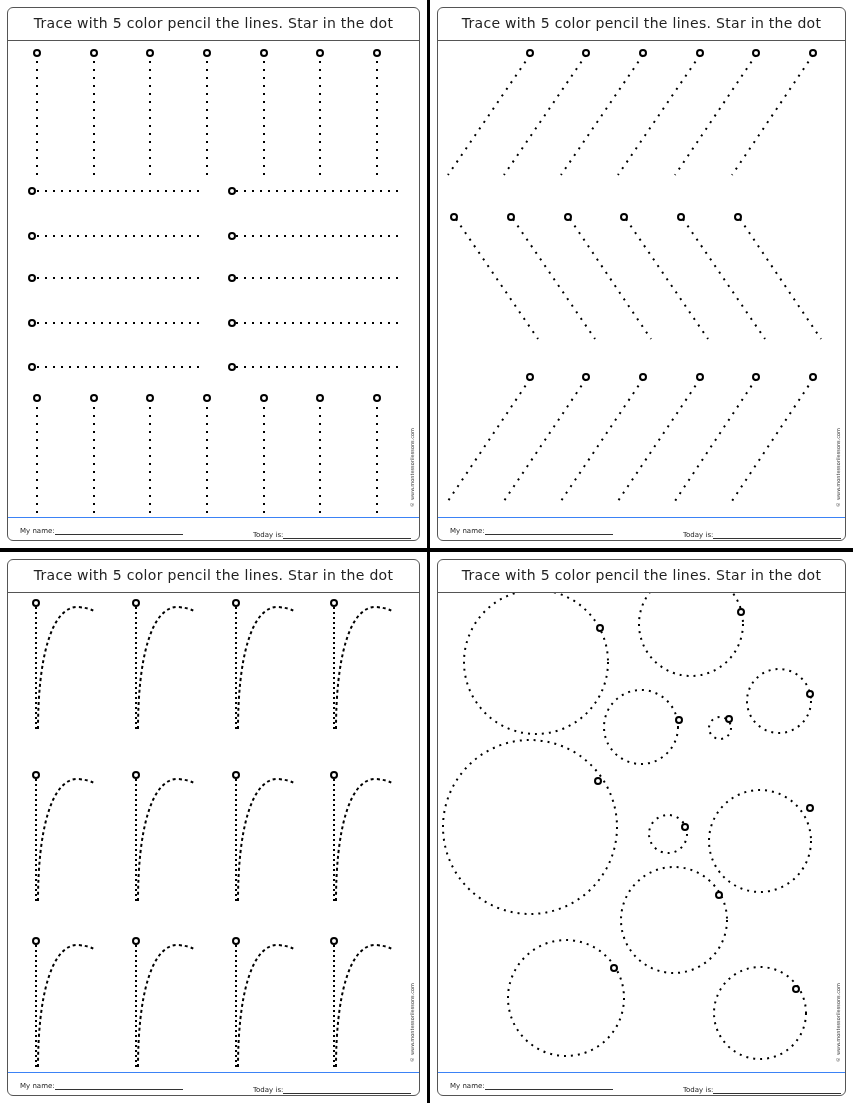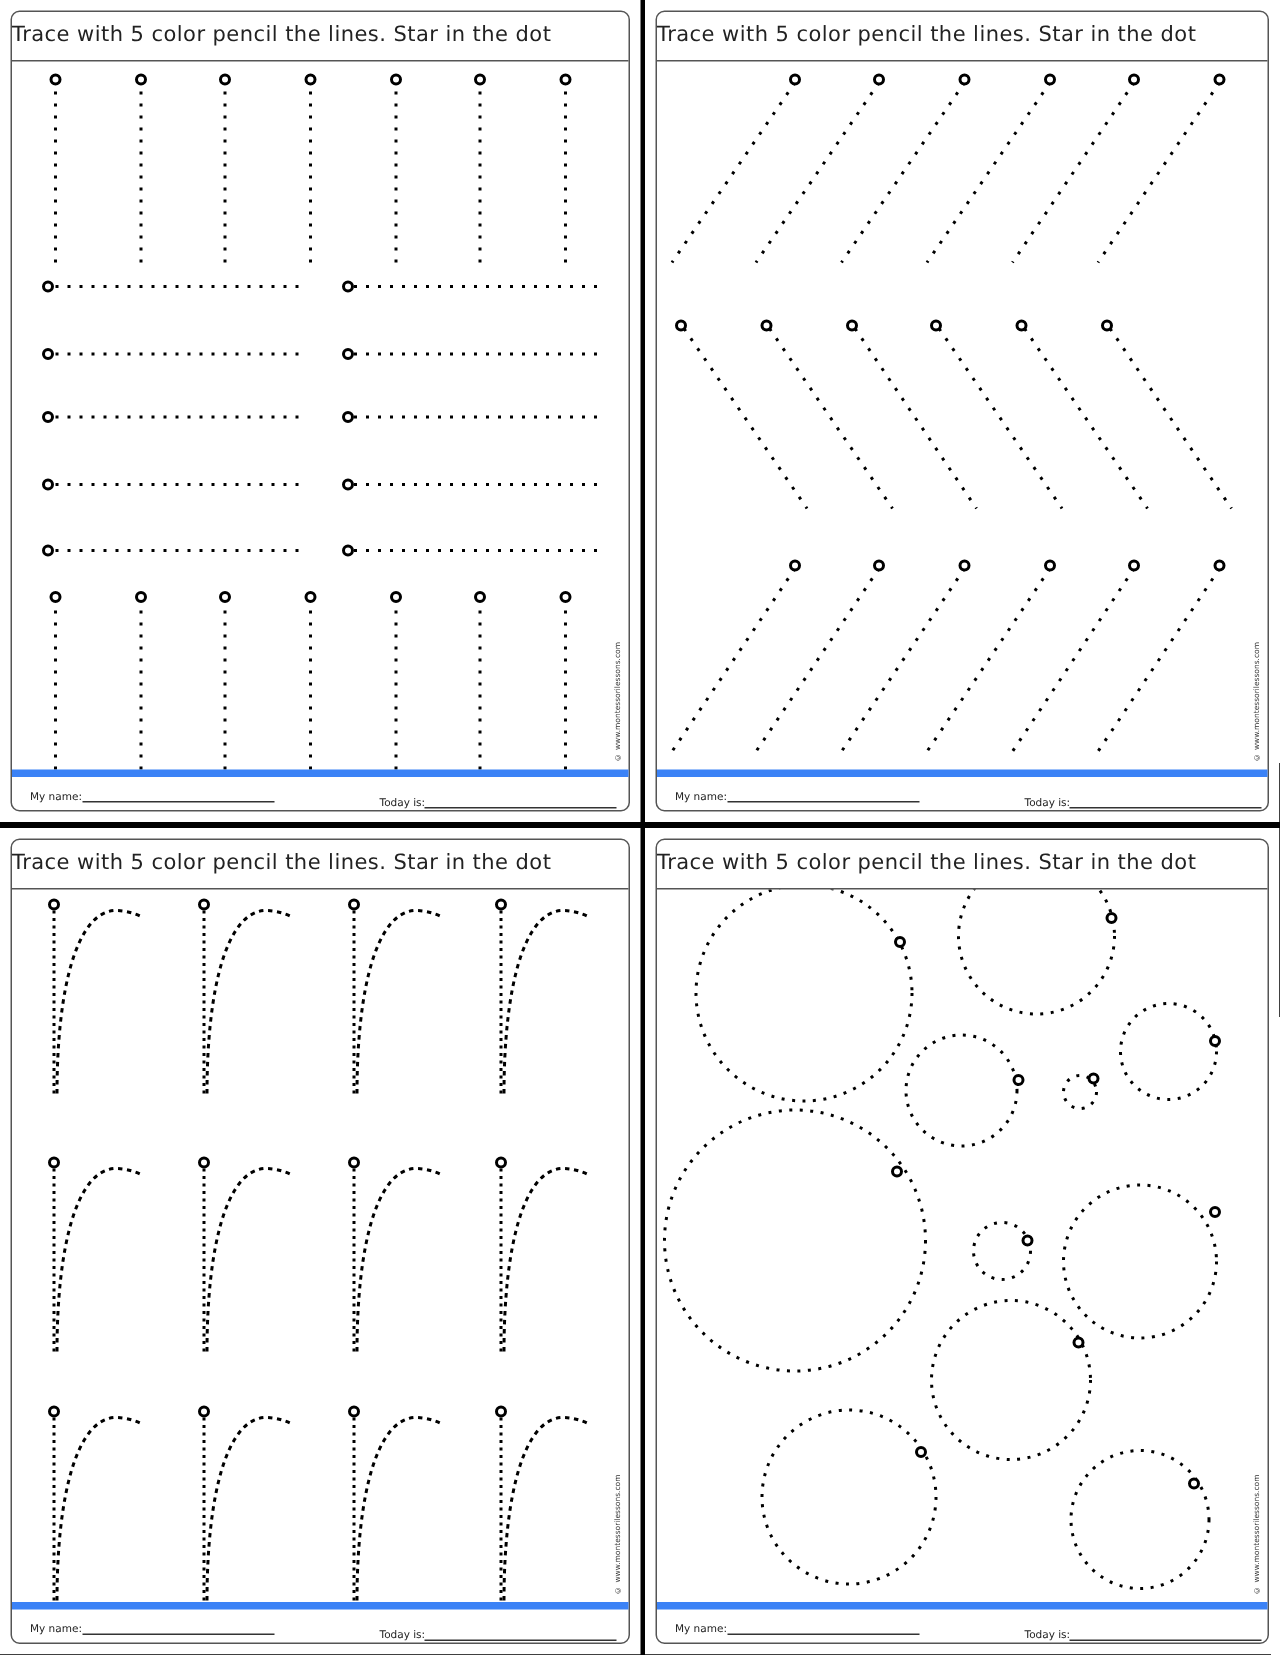--- a/index.html
+++ b/index.html
@@ -2,22 +2,22 @@
 <html><head>
 <meta charset="utf-8">
 <style>
   html, body { margin:0; padding:0; }
   body { width:853px; height:1103px; background:#000; position:relative; overflow:hidden;
          font-family:"DejaVu Sans", sans-serif; }
   .page { position:absolute; background:#fff; }
   .sheet { position:absolute; left:7px; top:7px; right:7px; bottom:7px;
            border:1px solid #555; border-radius:6px; background:#fff; }
   .title { position:absolute; left:0; right:0; top:0; height:32px; border-bottom:1px solid #555;
-           line-height:30px; font-size:14px; color:#222; letter-spacing:0.3px; }
-  .footer { position:absolute; left:0; right:0; bottom:0; height:22px; border-top:5px solid #3b82f6;
+           text-align:center; line-height:30px; font-size:14px; color:#222; letter-spacing:0.3px; }
+  .footer { position:absolute; left:0; right:0; bottom:0; height:22px; border-top:1px solid #3b82f6;
             font-size:7px; color:#222; }
   .footer .name { position:absolute; left:12px; top:8px; }
   .footer .date { position:absolute; left:245px; top:12px; }
   .footer .line { display:inline-block; border-bottom:1px solid #333; vertical-align:bottom; height:8px; }
   .credit { position:absolute; right:4px; bottom:32px; writing-mode:vertical-rl; transform:rotate(180deg);
             font-size:5px; color:#333; }
   svg.art { position:absolute; left:0; top:33px; }
 </style>
 </head>
 <body>

